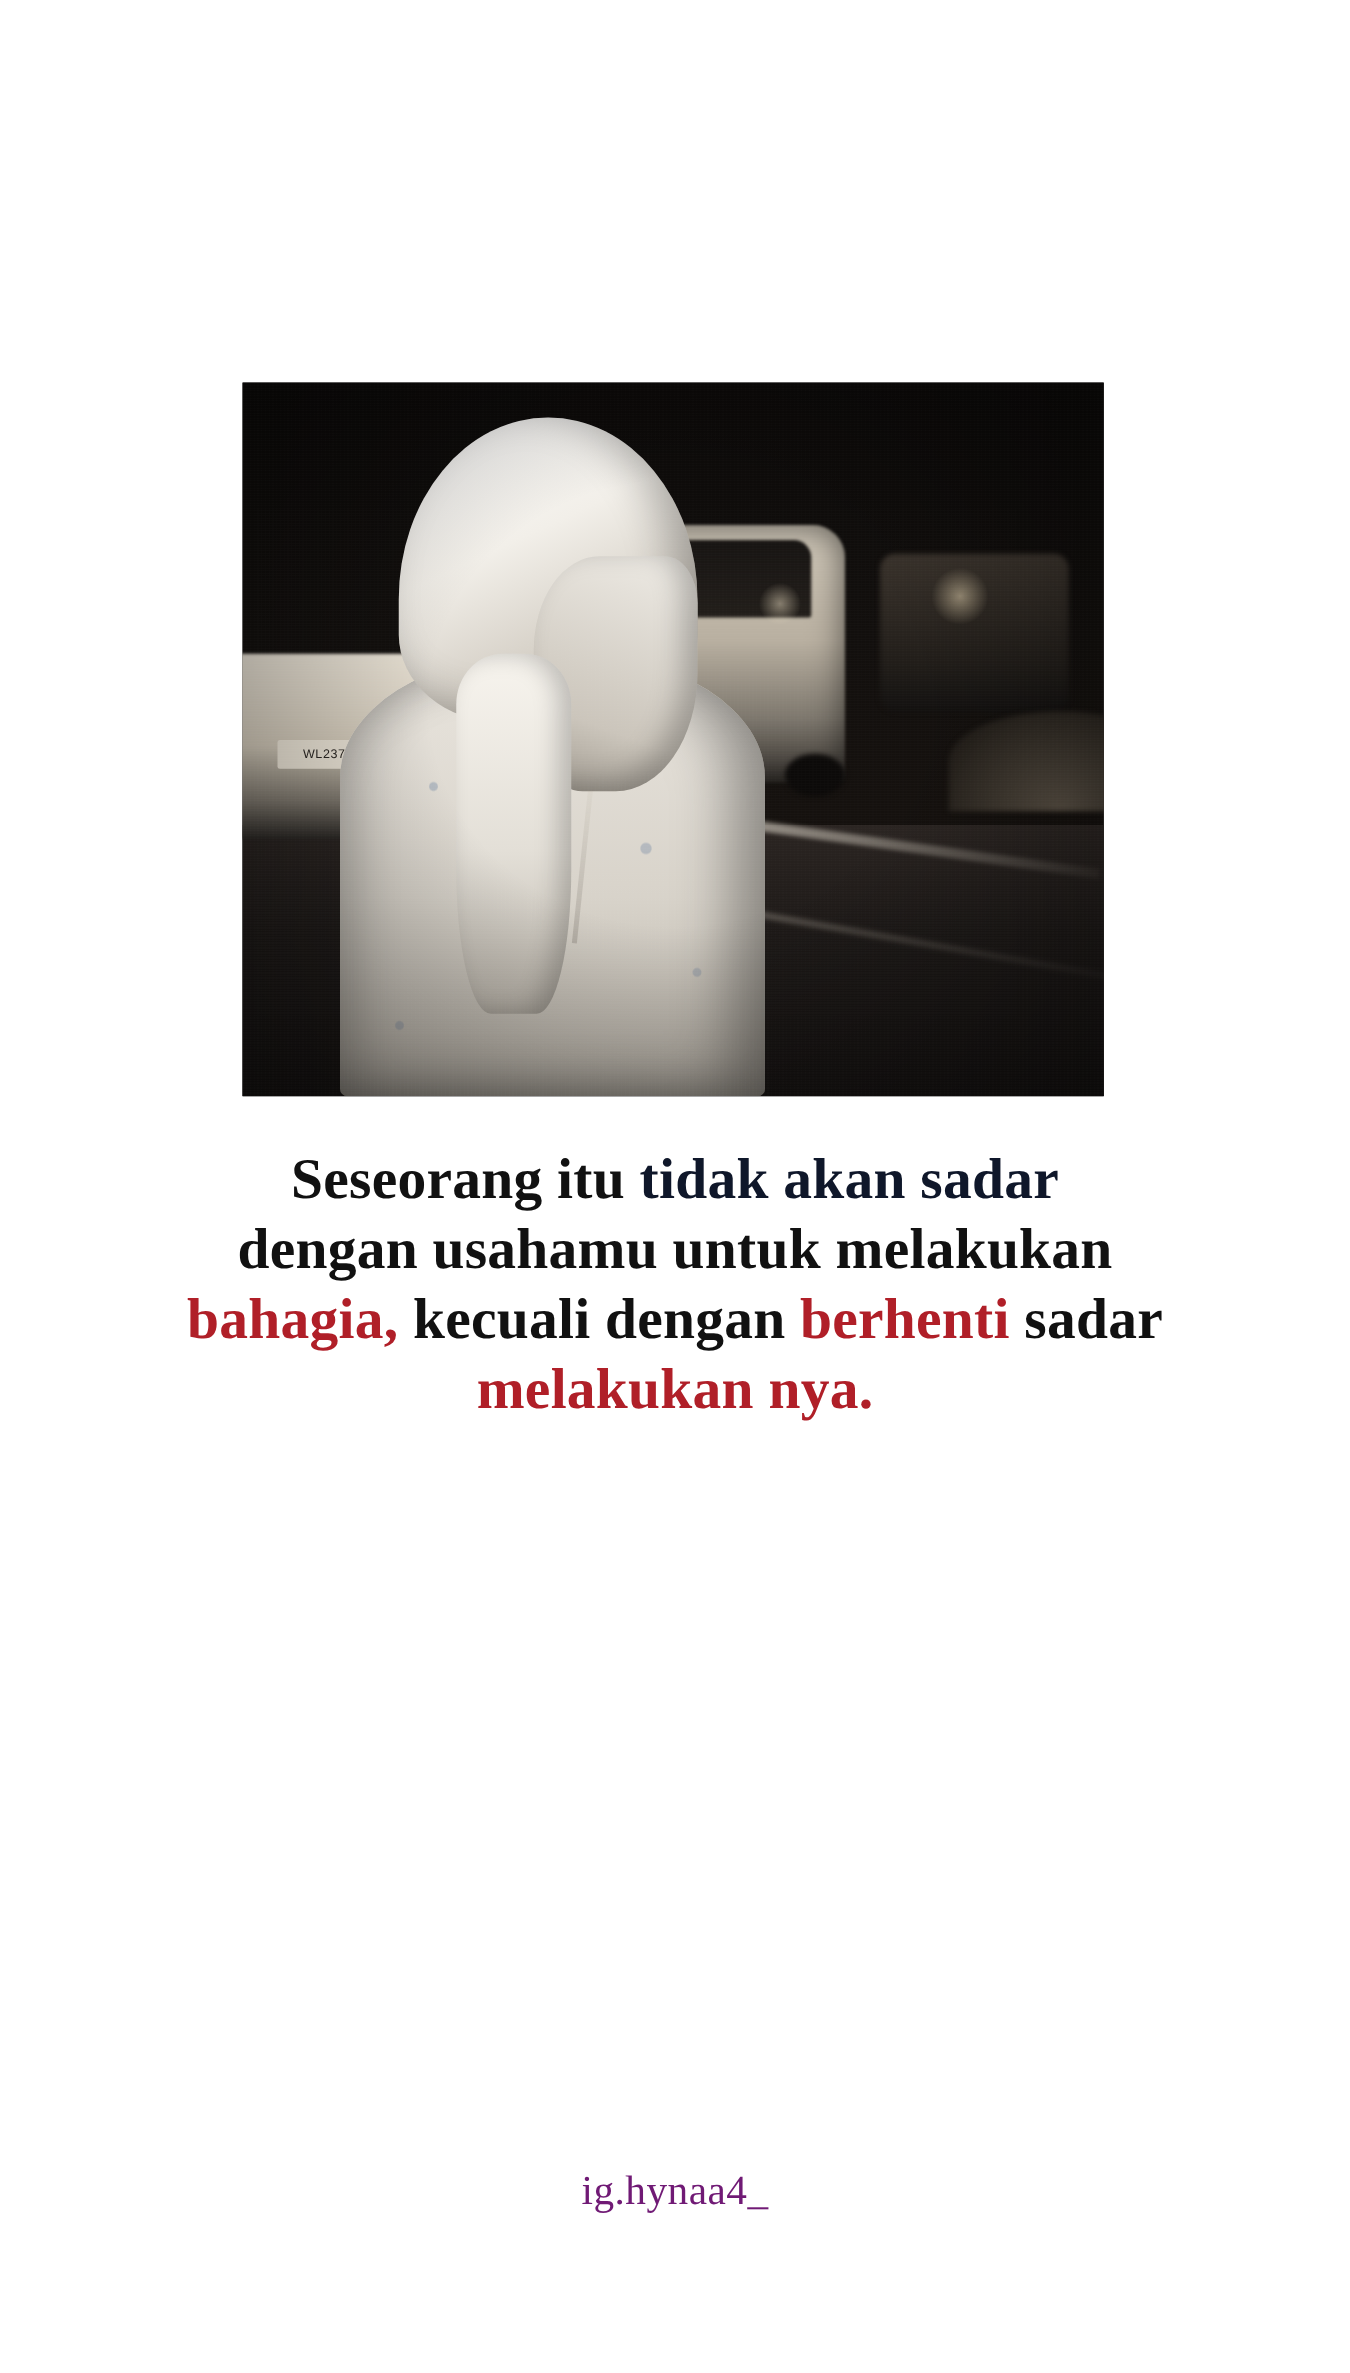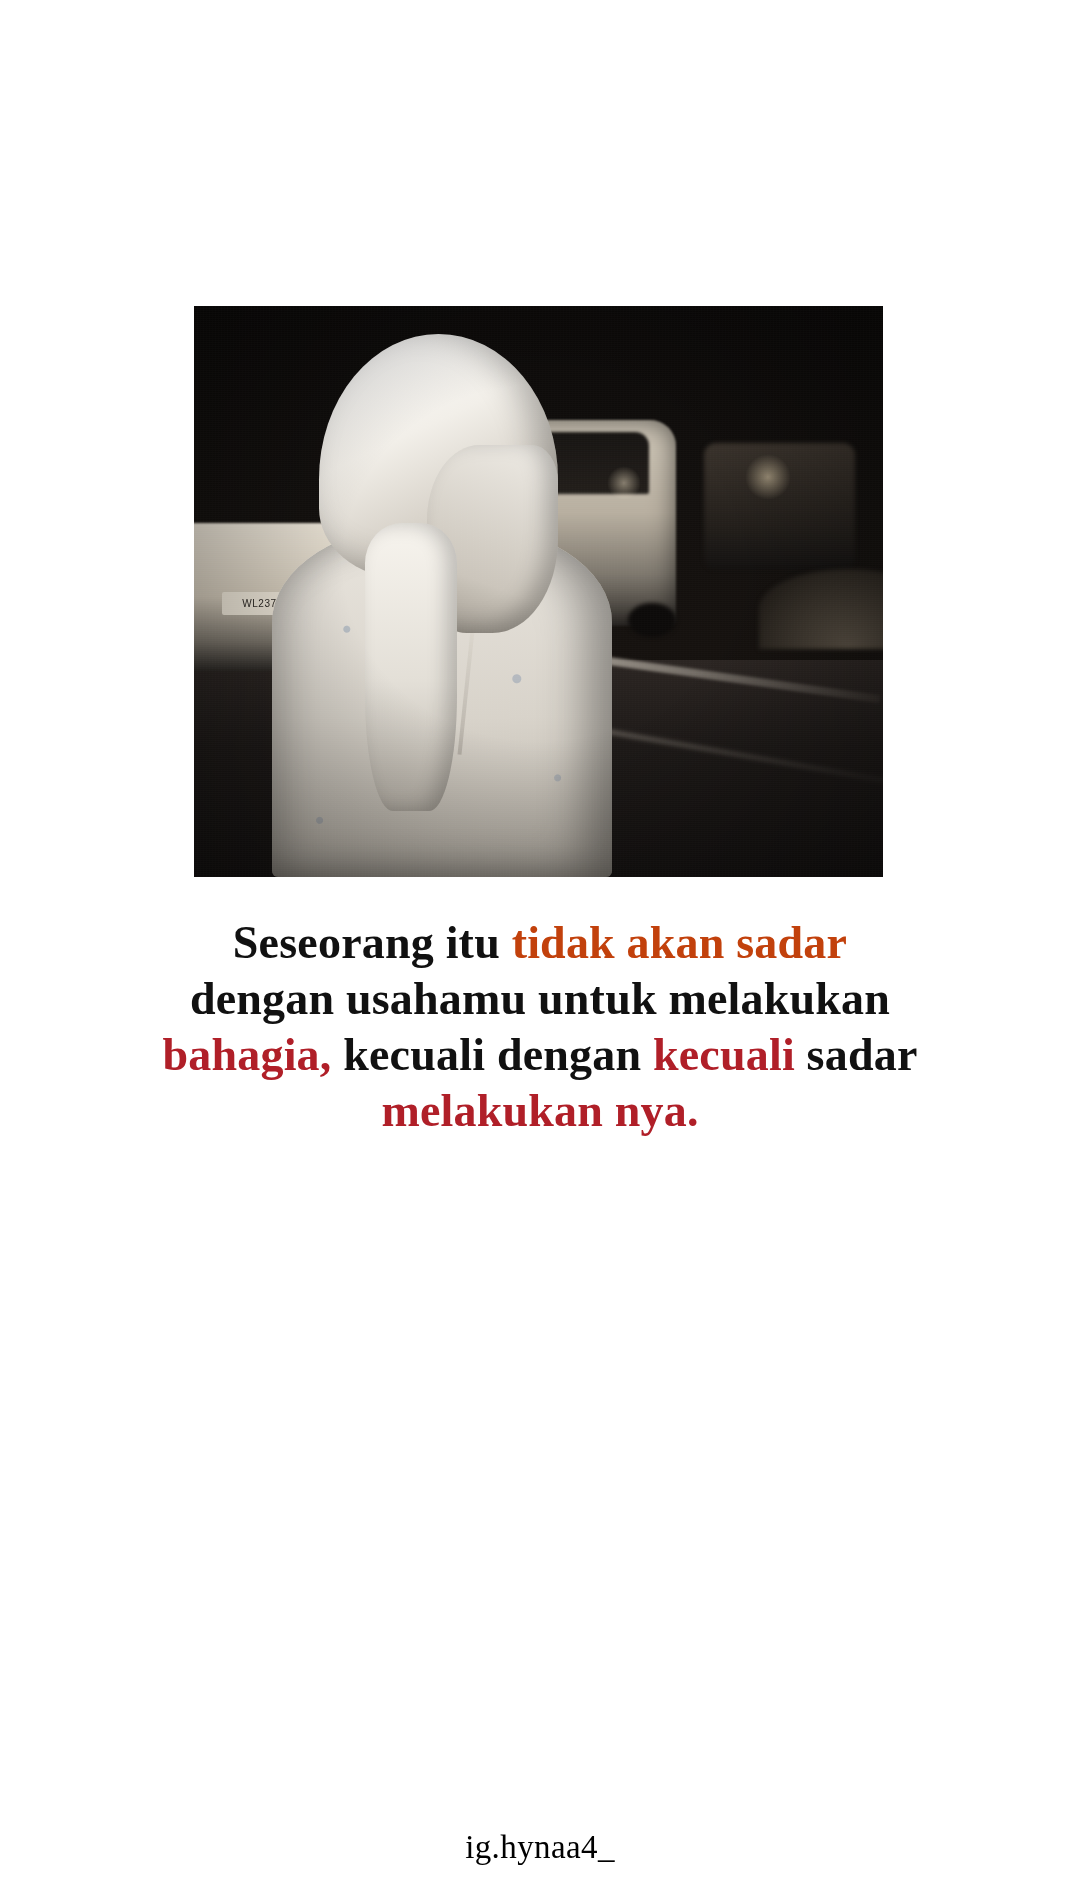--- a/index.html
+++ b/index.html
@@ -277,25 +277,25 @@
     font-weight: 700;
     color: #111111;
     letter-spacing: 0.2px;
   }
   .caption .hl { color: #b01f28; }
 
   .handle {
     position: absolute;
     left: 0;
     right: 0;
-    top: 1829px;
+    top: 1735px;
     text-align: center;
     font-family: "Liberation Serif", serif;
     font-size: 33px;
-    color: #000000;
+    color: #701a75;
     letter-spacing: 0.4px;
   }
 </style>
 </head>
 <body>
 
 <div class="canvas">
 
   <div class="photo-wrap">
     <div class="photo">
@@ -326,21 +326,21 @@
         <div class="hijab-drape"></div>
         <div class="hijab-tail"></div>
       </div>
 
       <div class="vignette"></div>
       <div class="grain"></div>
     </div>
   </div>
 
   <div class="caption" style="color: rgb(17, 17, 17);">
-      <div><span>Seseorang itu </span><span class="hl" style="color: #c2410c;">tidak akan sadar</span></div>
+      <div><span>Seseorang itu </span><span class="hl" style="color: #0f172a;">tidak akan sadar</span></div>
       <div><span>dengan usahamu untuk melakukan</span></div>
-      <div><span class="hl" style="color: rgb(176, 31, 40);">bahagia,</span><span> kecuali dengan </span><span class="hl" style="color: rgb(176, 31, 40);">kecuali</span><span> sadar</span></div>
+      <div><span class="hl" style="color: rgb(176, 31, 40);">bahagia,</span><span> kecuali dengan </span><span class="hl" style="color: rgb(176, 31, 40);">berhenti</span><span> sadar</span></div>
       <div><span class="hl" style="color: rgb(176, 31, 40);">melakukan nya.</span></div>
     </div>
 
   <div class="handle">ig.hynaa4_</div>
 
 </div>
 
 </body></html>

